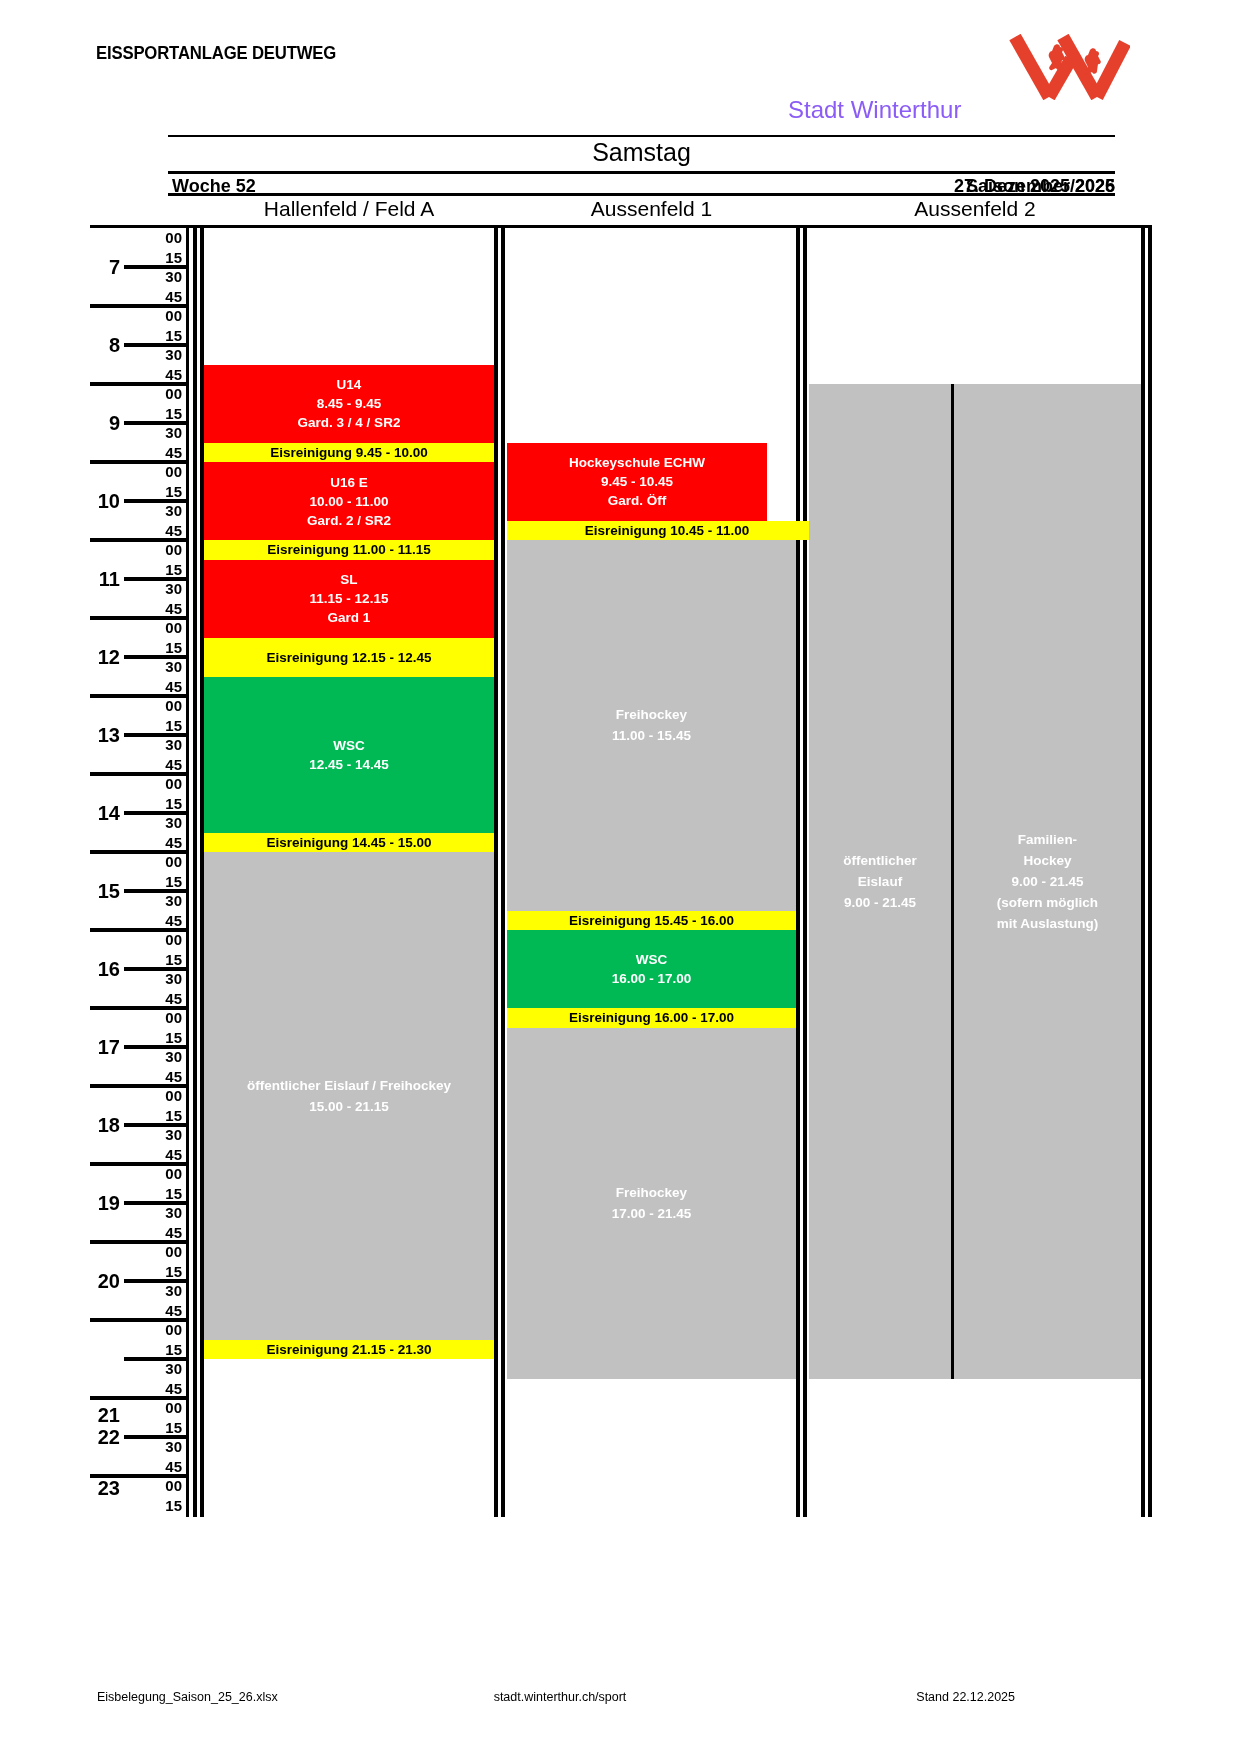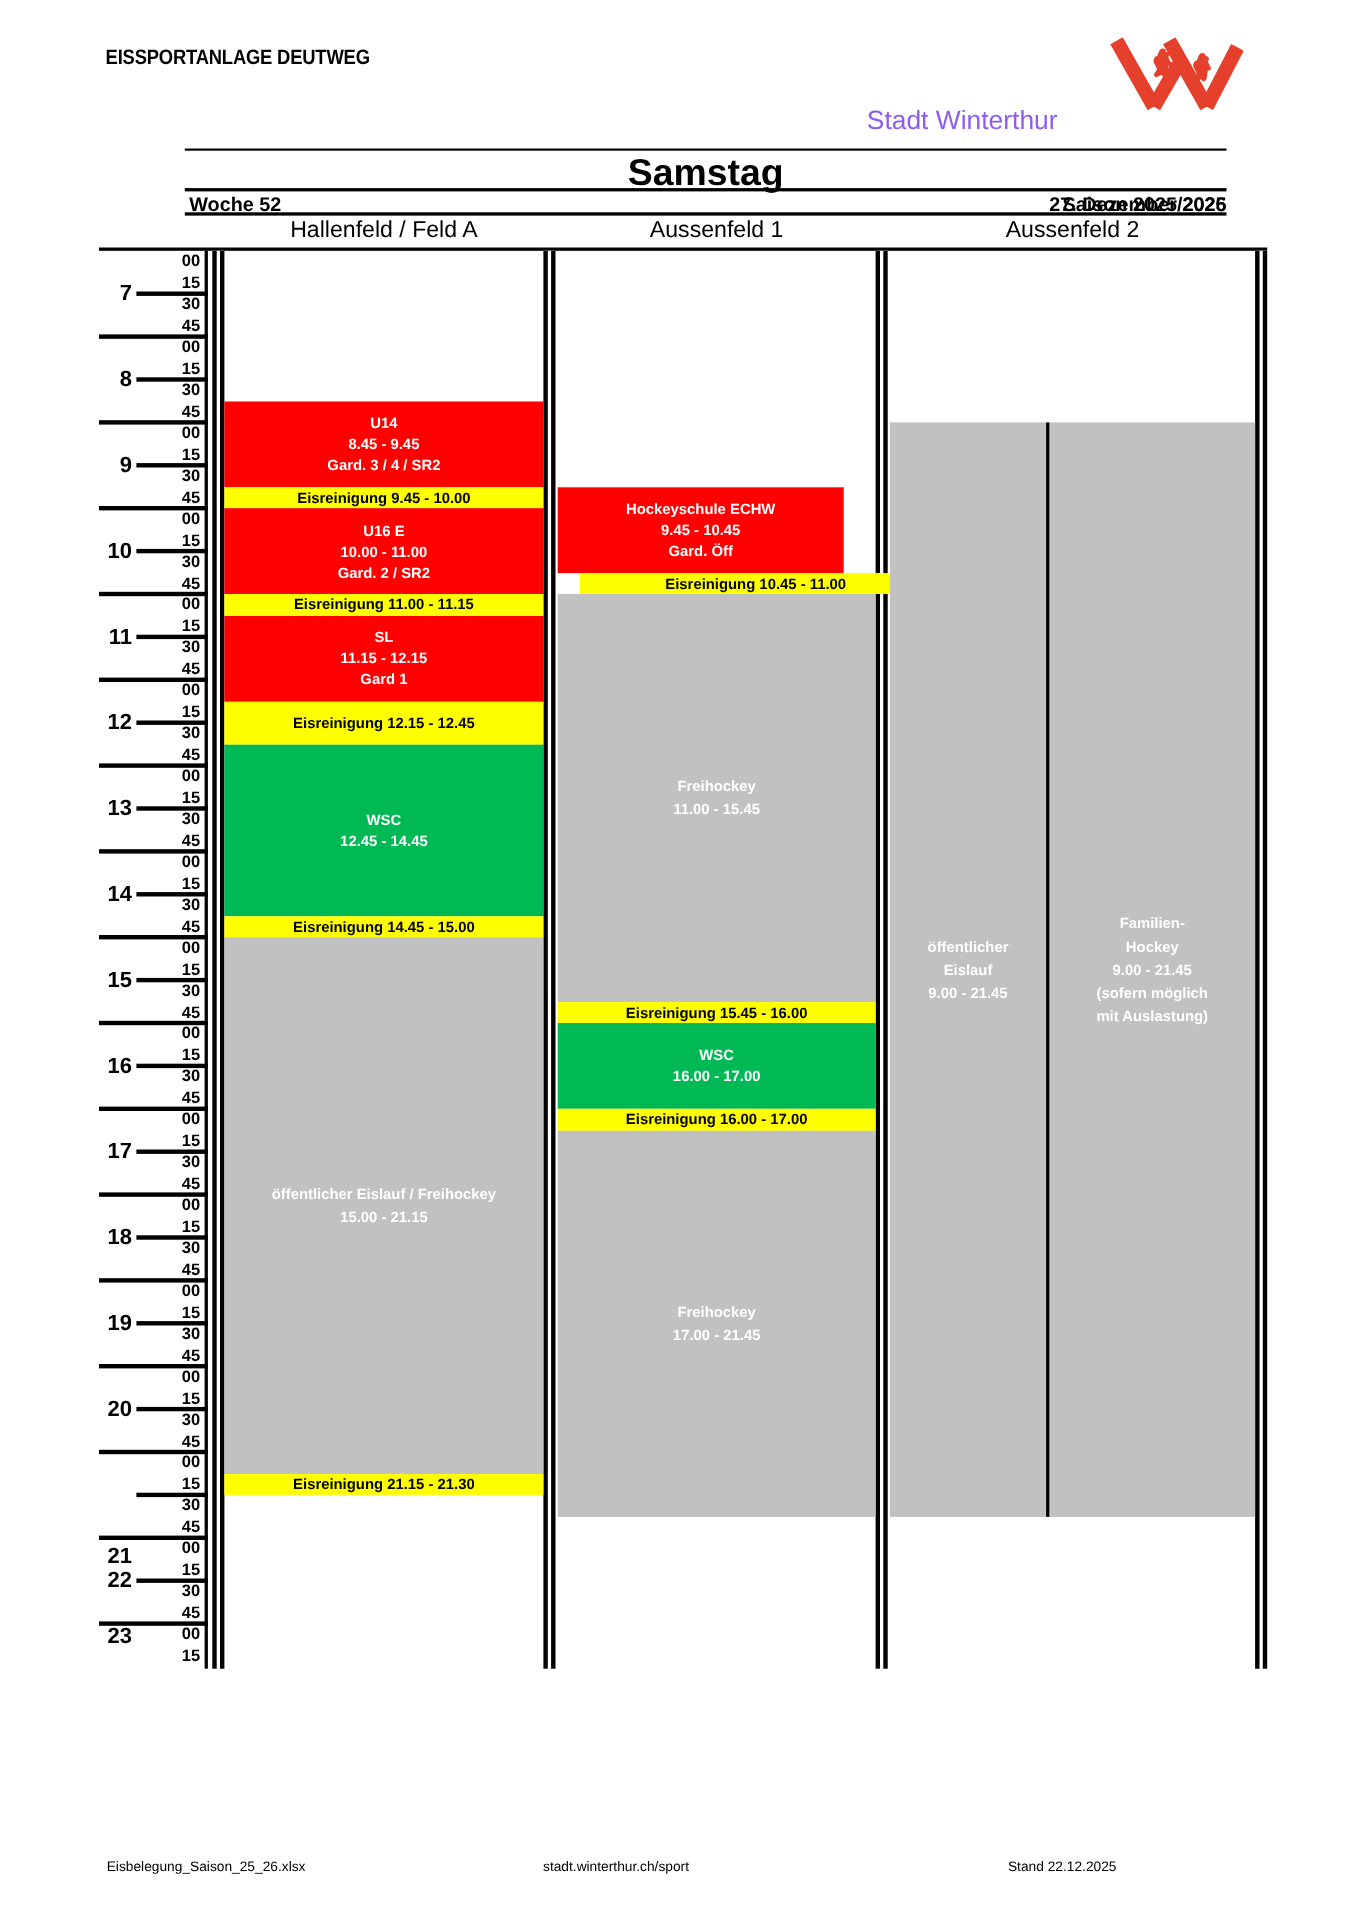--- a/index.html
+++ b/index.html
@@ -6,21 +6,21 @@
   .page{position:relative;width:1240px;height:1754px;background:#fff;overflow:hidden;
         font-family:"Liberation Sans", sans-serif;color:#000;}
   .hline{position:absolute;background:#000;}
   .vline{position:absolute;background:#000;}
   .vdouble{position:absolute;width:3px;border-left:4px solid #000;border-right:4px solid #000;background:#fff;}
   .facility{position:absolute;left:96px;top:42px;font-size:19px;font-weight:bold;letter-spacing:-0.2px;
             transform:scaleX(.88);transform-origin:left top;white-space:nowrap;}
   .logo-text{position:absolute;left:788px;top:52px;font-size:24px;color:#8b5cf6;white-space:nowrap;margin-top:44px;}
   .logo-mark{position:absolute;left:1002px;top:34px;}
   .day-title{position:absolute;left:168px;width:947px;top:138px;text-align:center;
-             font-size:34px;font-weight:bold;}
+             font-size:25px;font-weight:normal;}
   .meta{position:absolute;top:176px;font-size:18px;font-weight:bold;white-space:nowrap;}
   .colhead{position:absolute;top:197px;font-size:21px;text-align:center;white-space:nowrap;}
   .hour-label{position:absolute;left:88px;width:32px;text-align:right;font-weight:bold;
               font-size:20px;line-height:22px;}
   .min-label{position:absolute;left:138px;width:44px;text-align:right;font-weight:bold;
              font-size:15px;line-height:19.5px;}
   .block{position:absolute;display:flex;flex-direction:column;align-items:center;justify-content:center;
          text-align:center;font-weight:bold;overflow:hidden;}
   .block .bl{font-size:13.5px;line-height:19px;white-space:nowrap;}
   .block.gray .bl{line-height:21px;}
@@ -223,21 +223,21 @@
         <div class="bl">15.00 - 21.15</div>
       </div>
       <div class="block cleaning" style="left: 204px; top: 1339.5px; width: 290px; height: 19.5px; background: rgb(255, 255, 0);">
         <div class="bl">Eisreinigung 21.15 - 21.30</div>
       </div>
       <div class="block red" style="left: 507px; top: 442.5px; width: 260px; height: 78px; background: rgb(255, 0, 0);">
         <div class="bl">Hockeyschule ECHW</div>
         <div class="bl">9.45 - 10.45</div>
         <div class="bl">Gard. Öff</div>
       </div>
-      <div class="block cleaning" style="left: 507px; top: 520.5px; width: 320px; height: 19.5px; background: rgb(255, 255, 0); margin-left: 20px;">
+      <div class="block cleaning" style="left: 507px; top: 520.5px; width: 320px; height: 19.5px; background: rgb(255, 255, 0);">
         <div class="bl">Eisreinigung 10.45 - 11.00</div>
       </div>
       <div class="block gray" style="left: 507px; top: 540px; width: 289px; height: 370.5px; background: rgb(193, 193, 193);">
         <div class="bl">Freihockey</div>
         <div class="bl">11.00 - 15.45</div>
       </div>
       <div class="block cleaning" style="left: 507px; top: 910.5px; width: 289px; height: 19.5px; background: rgb(255, 255, 0);">
         <div class="bl">Eisreinigung 15.45 - 16.00</div>
       </div>
       <div class="block green" style="left: 507px; top: 930px; width: 289px; height: 78px; background: rgb(0, 185, 85);">

